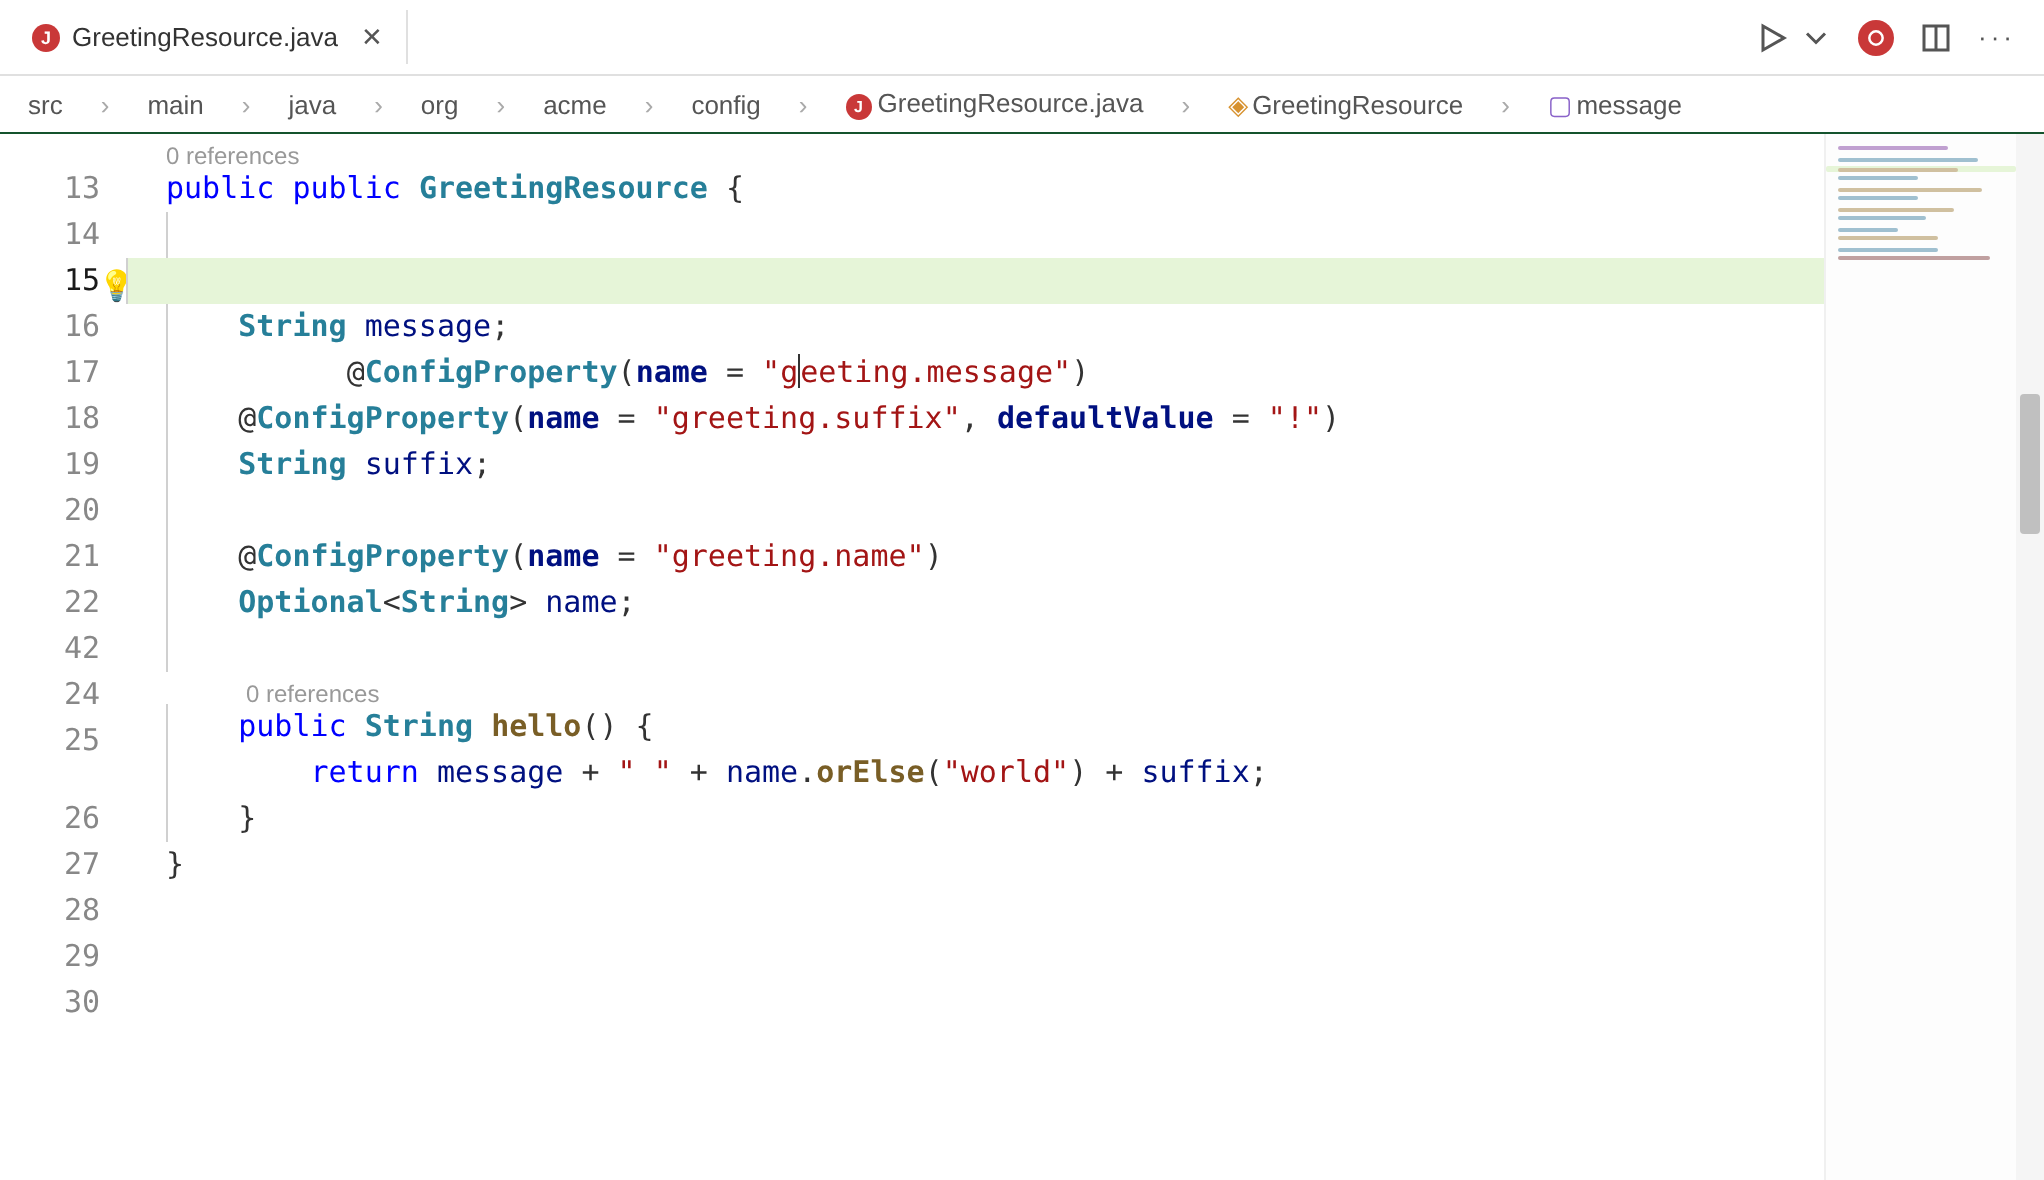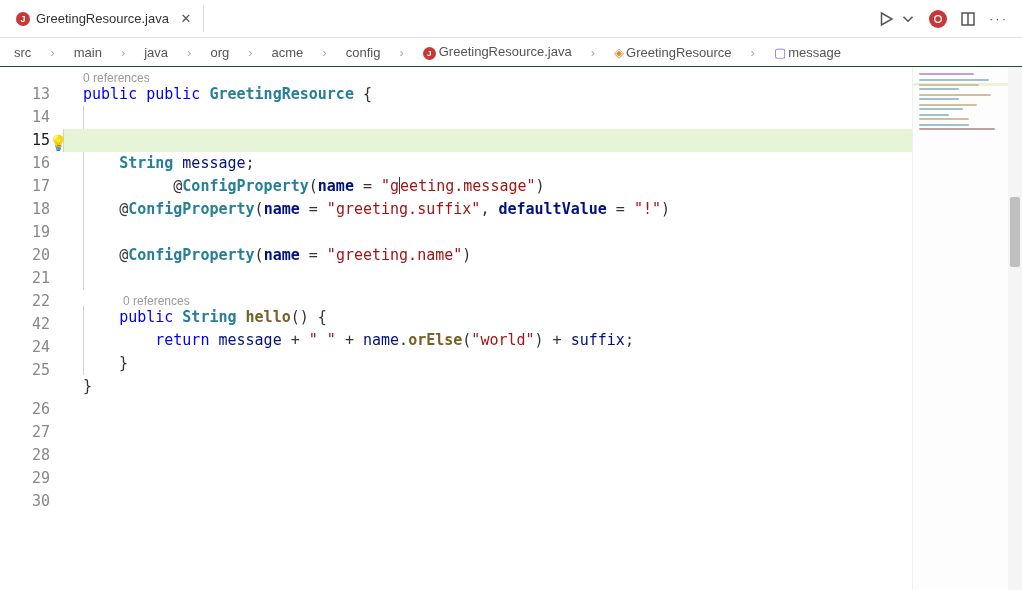--- a/index.html
+++ b/index.html
@@ -259,22 +259,24 @@
   <div class="code">
     <div class="refs">0 references</div>
     <div class="line"><span class="k-blue">public</span> <span class="k-blue">public</span> <span class="k-decl">GreetingResource</span><span class="k-pun"> {</span></div>
     <div class="line"><span class="guide"></span></div>
     <div class="line highlight">
       <span class="bulb">💡</span>
       <span class="guide"></span>    <span>@</span><span class="k-ann">ConfigProperty</span><span class="k-pun">(</span><span class="k-param bold">name</span><span class="k-pun"> = </span><span class="k-str">"</span><span class="k-str">g</span><span class="cursor"></span><span class="k-str">eeting.message</span><span class="k-str">"</span><span class="k-pun">)</span></div>
     <div class="line"><span class="guide"></span>    <span class="k-teal bold">String</span><span> </span><span class="k-var">message</span><span class="k-pun">;</span></div>
     <div class="line"><span class="guide"></span></div>
     <div class="line"><span class="guide"></span>    <span>@</span><span class="k-ann">ConfigProperty</span><span class="k-pun">(</span><span class="k-param bold">name</span><span class="k-pun"> = </span><span class="k-str">"</span><span class="k-str">greeting.suffix</span><span class="k-str">"</span><span class="k-pun">, </span><span class="k-param bold">defaultValue</span><span class="k-pun"> = </span><span class="k-str">"</span><span class="k-str">!</span><span class="k-str">"</span><span class="k-pun">)</span></div>
+    <div class="line"><span class="guide"></span>    <span class="k-teal bold">String</span><span> </span><span class="k-var">suffix</span><span class="k-pun">;</span></div>
     <div class="line"><span class="guide"></span></div>
     <div class="line"><span class="guide"></span>    <span>@</span><span class="k-ann">ConfigProperty</span><span class="k-pun">(</span><span class="k-param bold">name</span><span class="k-pun"> = </span><span class="k-str">"</span><span class="k-str">greeting.name</span><span class="k-str">"</span><span class="k-pun">)</span></div>
+    <div class="line"><span class="guide"></span>    <span class="k-teal bold">Optional</span><span class="k-pun">&lt;</span><span class="k-teal bold">String</span><span class="k-pun">&gt;</span><span> </span><span class="k-var">name</span><span class="k-pun">;</span></div>
     <div class="line"><span class="guide"></span></div>
     <div class="refs inner">0 references</div>
     <div class="line"><span class="guide"></span>    <span class="k-blue">public</span><span> </span><span class="k-teal bold">String</span><span> </span><span class="k-func bold">hello</span><span class="k-pun">()</span><span class="k-pun"> {</span></div>
     <div class="line"><span class="guide"></span><span>        </span><span class="k-blue">return</span><span> </span><span class="k-var">message</span><span class="k-pun"> + </span><span class="k-str">"</span><span class="k-str"> </span><span class="k-str">"</span><span class="k-pun"> + </span><span class="k-var">name</span><span class="k-pun">.</span><span class="k-func bold">orElse</span><span class="k-pun">(</span><span class="k-str">"</span><span class="k-str">world</span><span class="k-str">"</span><span class="k-pun">)</span><span class="k-pun"> + </span><span class="k-var">suffix</span><span class="k-pun">;</span></div>
     <div class="line"><span class="guide"></span><span class="k-pun">    }</span></div>
     <div class="line"><span class="k-pun">}</span></div>
     <div class="line"></div>
   </div>
 
   <div class="minimap">

